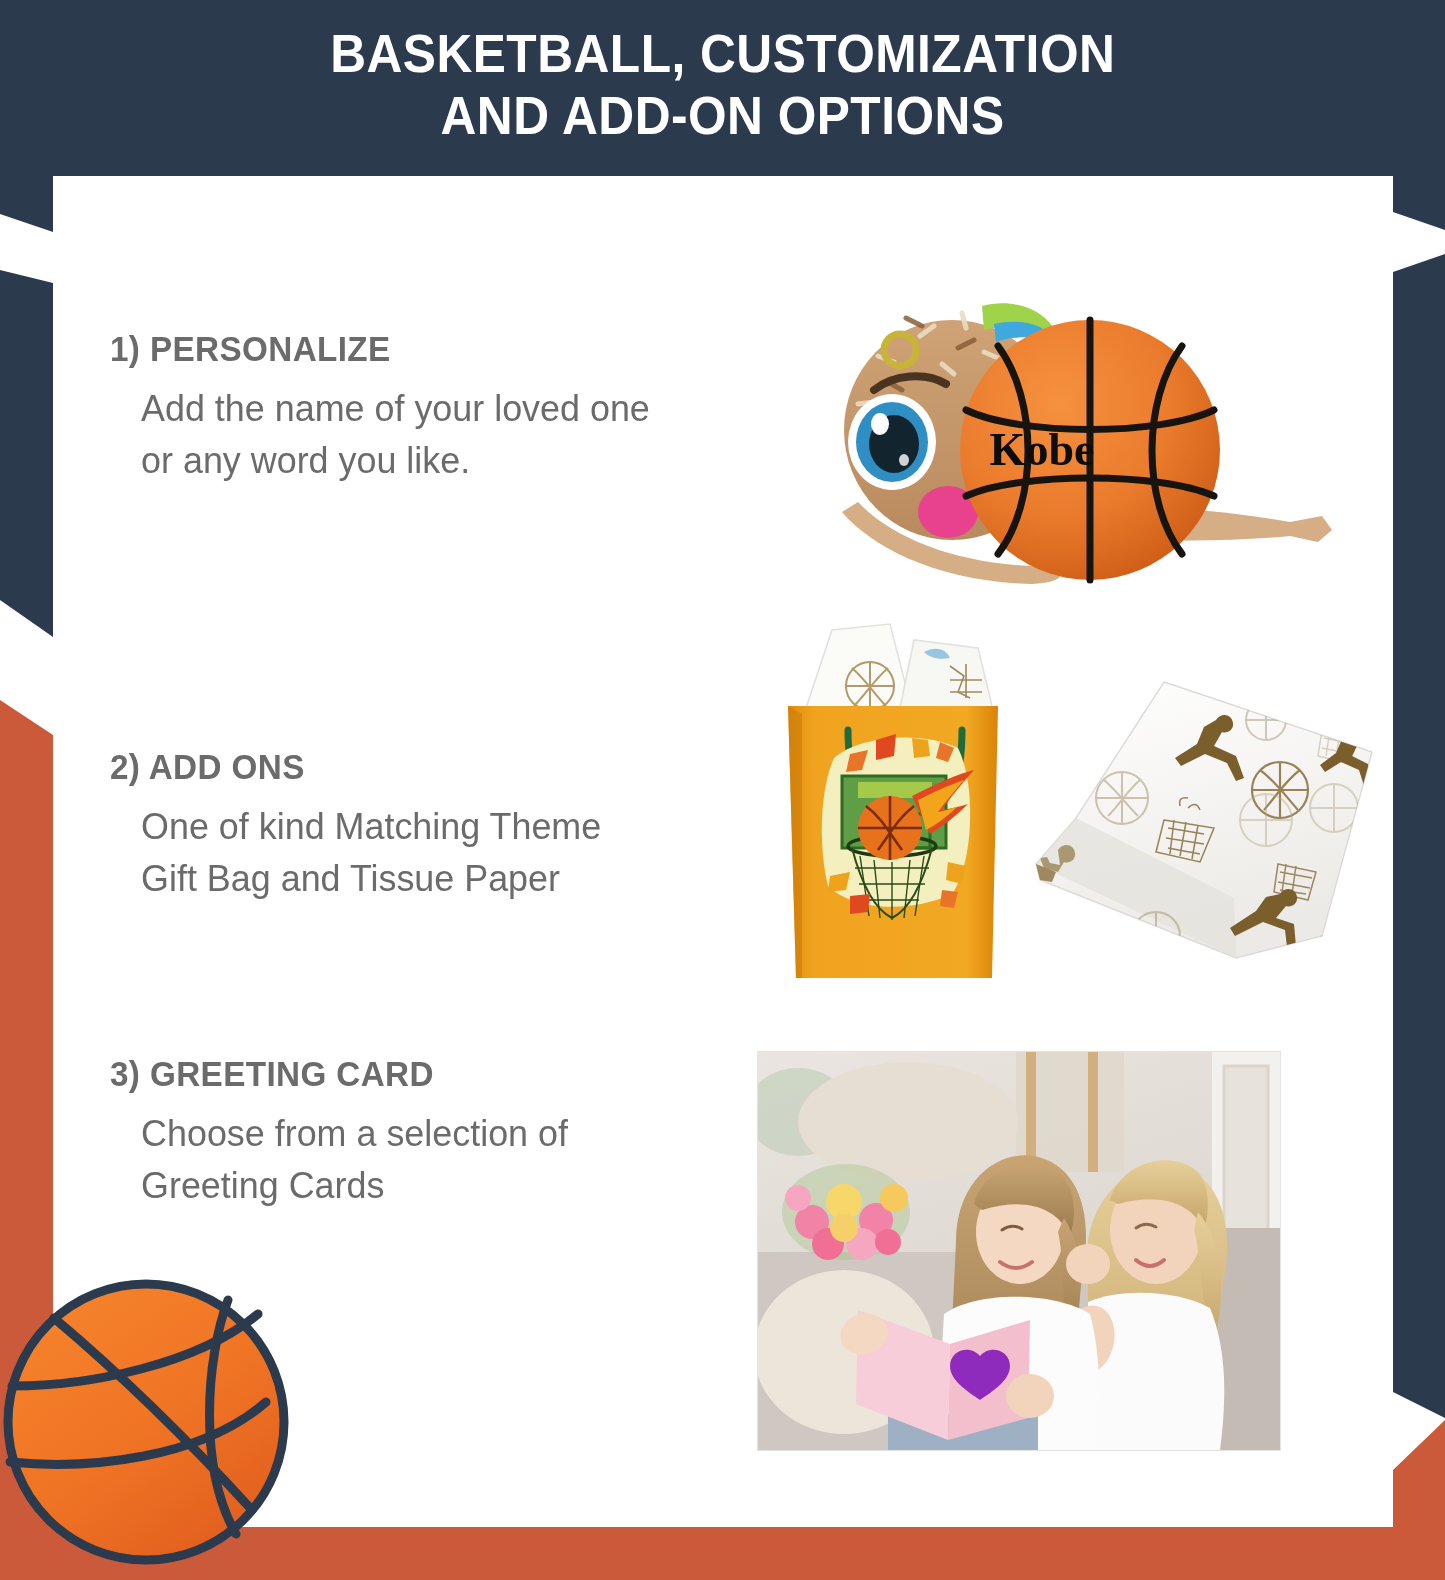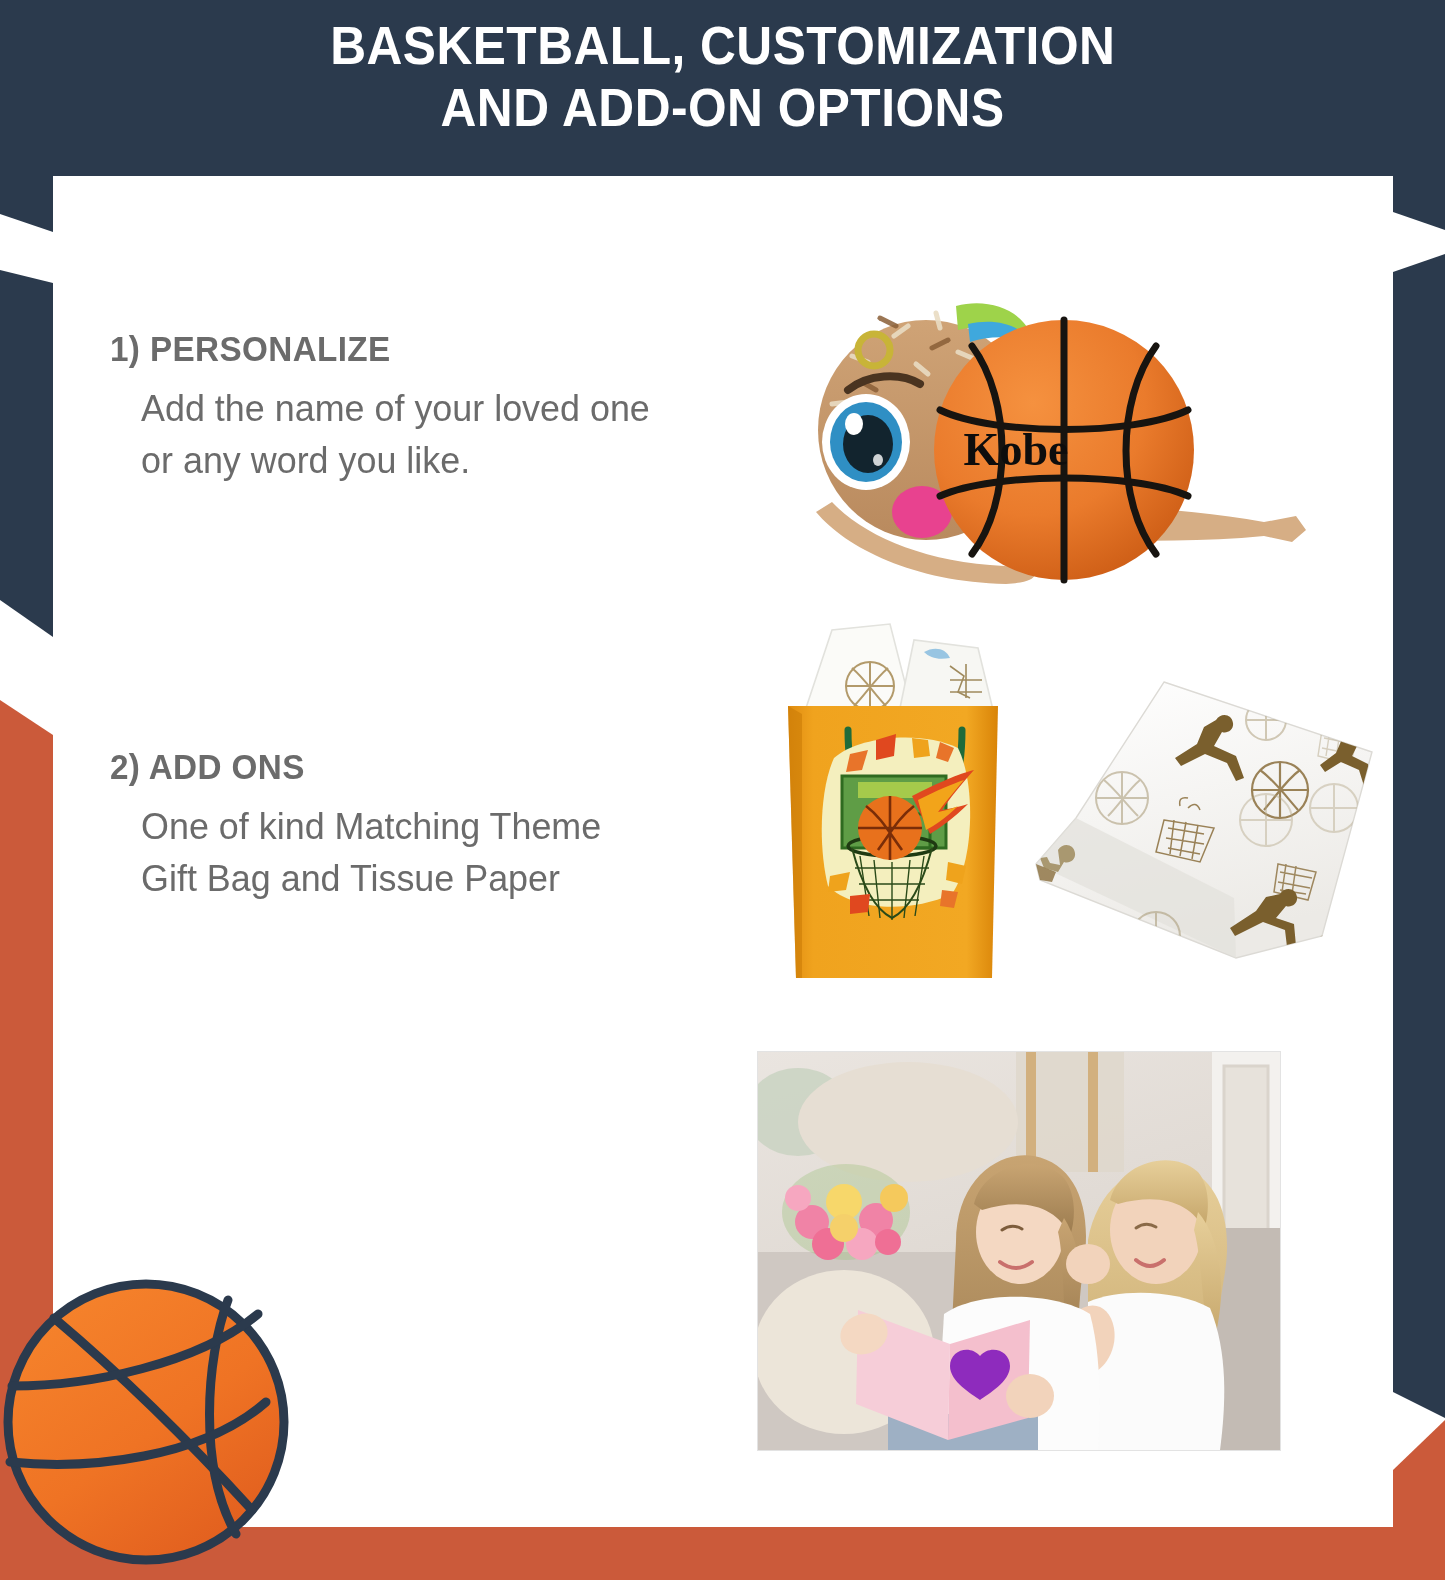--- a/index.html
+++ b/index.html
@@ -20,27 +20,27 @@
   .frame-svg {
     position: absolute;
     left: 0; top: 0;
     width: 1445px; height: 1580px;
     pointer-events: none;
   }
 
   
   .header {
     position: absolute;
-    left: 0; top: 0;
+    left: 0; top: 16px;
     width: 1445px;
     height: 146px;
     display: flex;
     flex-direction: column;
     align-items: center;
-    justify-content: center;
+    justify-content: flex-start;
     padding-top: 6px;
     box-sizing: border-box;
     z-index: 5;
   }
   .header-line {
     color: #ffffff;
     font-family: "Liberation Sans Narrow", "Liberation Sans", sans-serif;
     font-weight: bold;
     font-size: 54px;
     letter-spacing: 0.5px;
@@ -86,21 +86,21 @@
     transform-origin: left center;
   }
   .section-body div { white-space: nowrap; }
 
   #section-1 { top: 183px; }
   #section-2 { top: 601px; }
   #section-3 { top: 908px; }
 
   
   .media { position: absolute; z-index: 4; }
-  #plush-media      { left: 744px; top: 290px;  width: 600px; height: 320px; }
+  #plush-media      { left: 770px; top: 290px;  width: 600px; height: 320px; }
   #giftbag-media    { left: 762px; top: 618px;  width: 262px; height: 372px; }
   #tissue-media     { left: 1022px; top: 668px; width: 362px; height: 302px; }
   #card-media       { left: 758px; top: 1052px; width: 522px; height: 398px; }
   #corner-ball      { left: 0px;   top: 1262px; width: 306px; height: 306px; z-index: 6; }
 
   .media svg, .media img { display: block; width: 100%; height: 100%; }
 
   .photo-frame {
     box-shadow: 0 0 0 1px #e3e3e3;
     overflow: hidden;
@@ -147,20 +147,27 @@
     </div>
 
     <div class="section" id="section-2">
       <div class="section-title">2) ADD ONS</div>
       <div class="section-body">
         <div>One of kind Matching Theme</div>
         <div>Gift Bag and Tissue Paper</div>
       </div>
     </div>
 
+    <div class="section" id="section-3">
+      <div class="section-title">3) GREETING CARD</div>
+      <div class="section-body">
+        <div>Choose from a selection of</div>
+        <div> Greeting Cards</div>
+      </div>
+    </div>
   </div>
 
   <div class="media" id="plush-media">
     <svg viewBox="0 0 600 320">
       <defs>
         <radialGradient id="ballGrad" cx="38%" cy="32%" r="72%">
           <stop offset="0%" stop-color="#f5913f"></stop>
           <stop offset="60%" stop-color="#ea7b2c"></stop>
           <stop offset="100%" stop-color="#cf5f17"></stop>
         </radialGradient>

